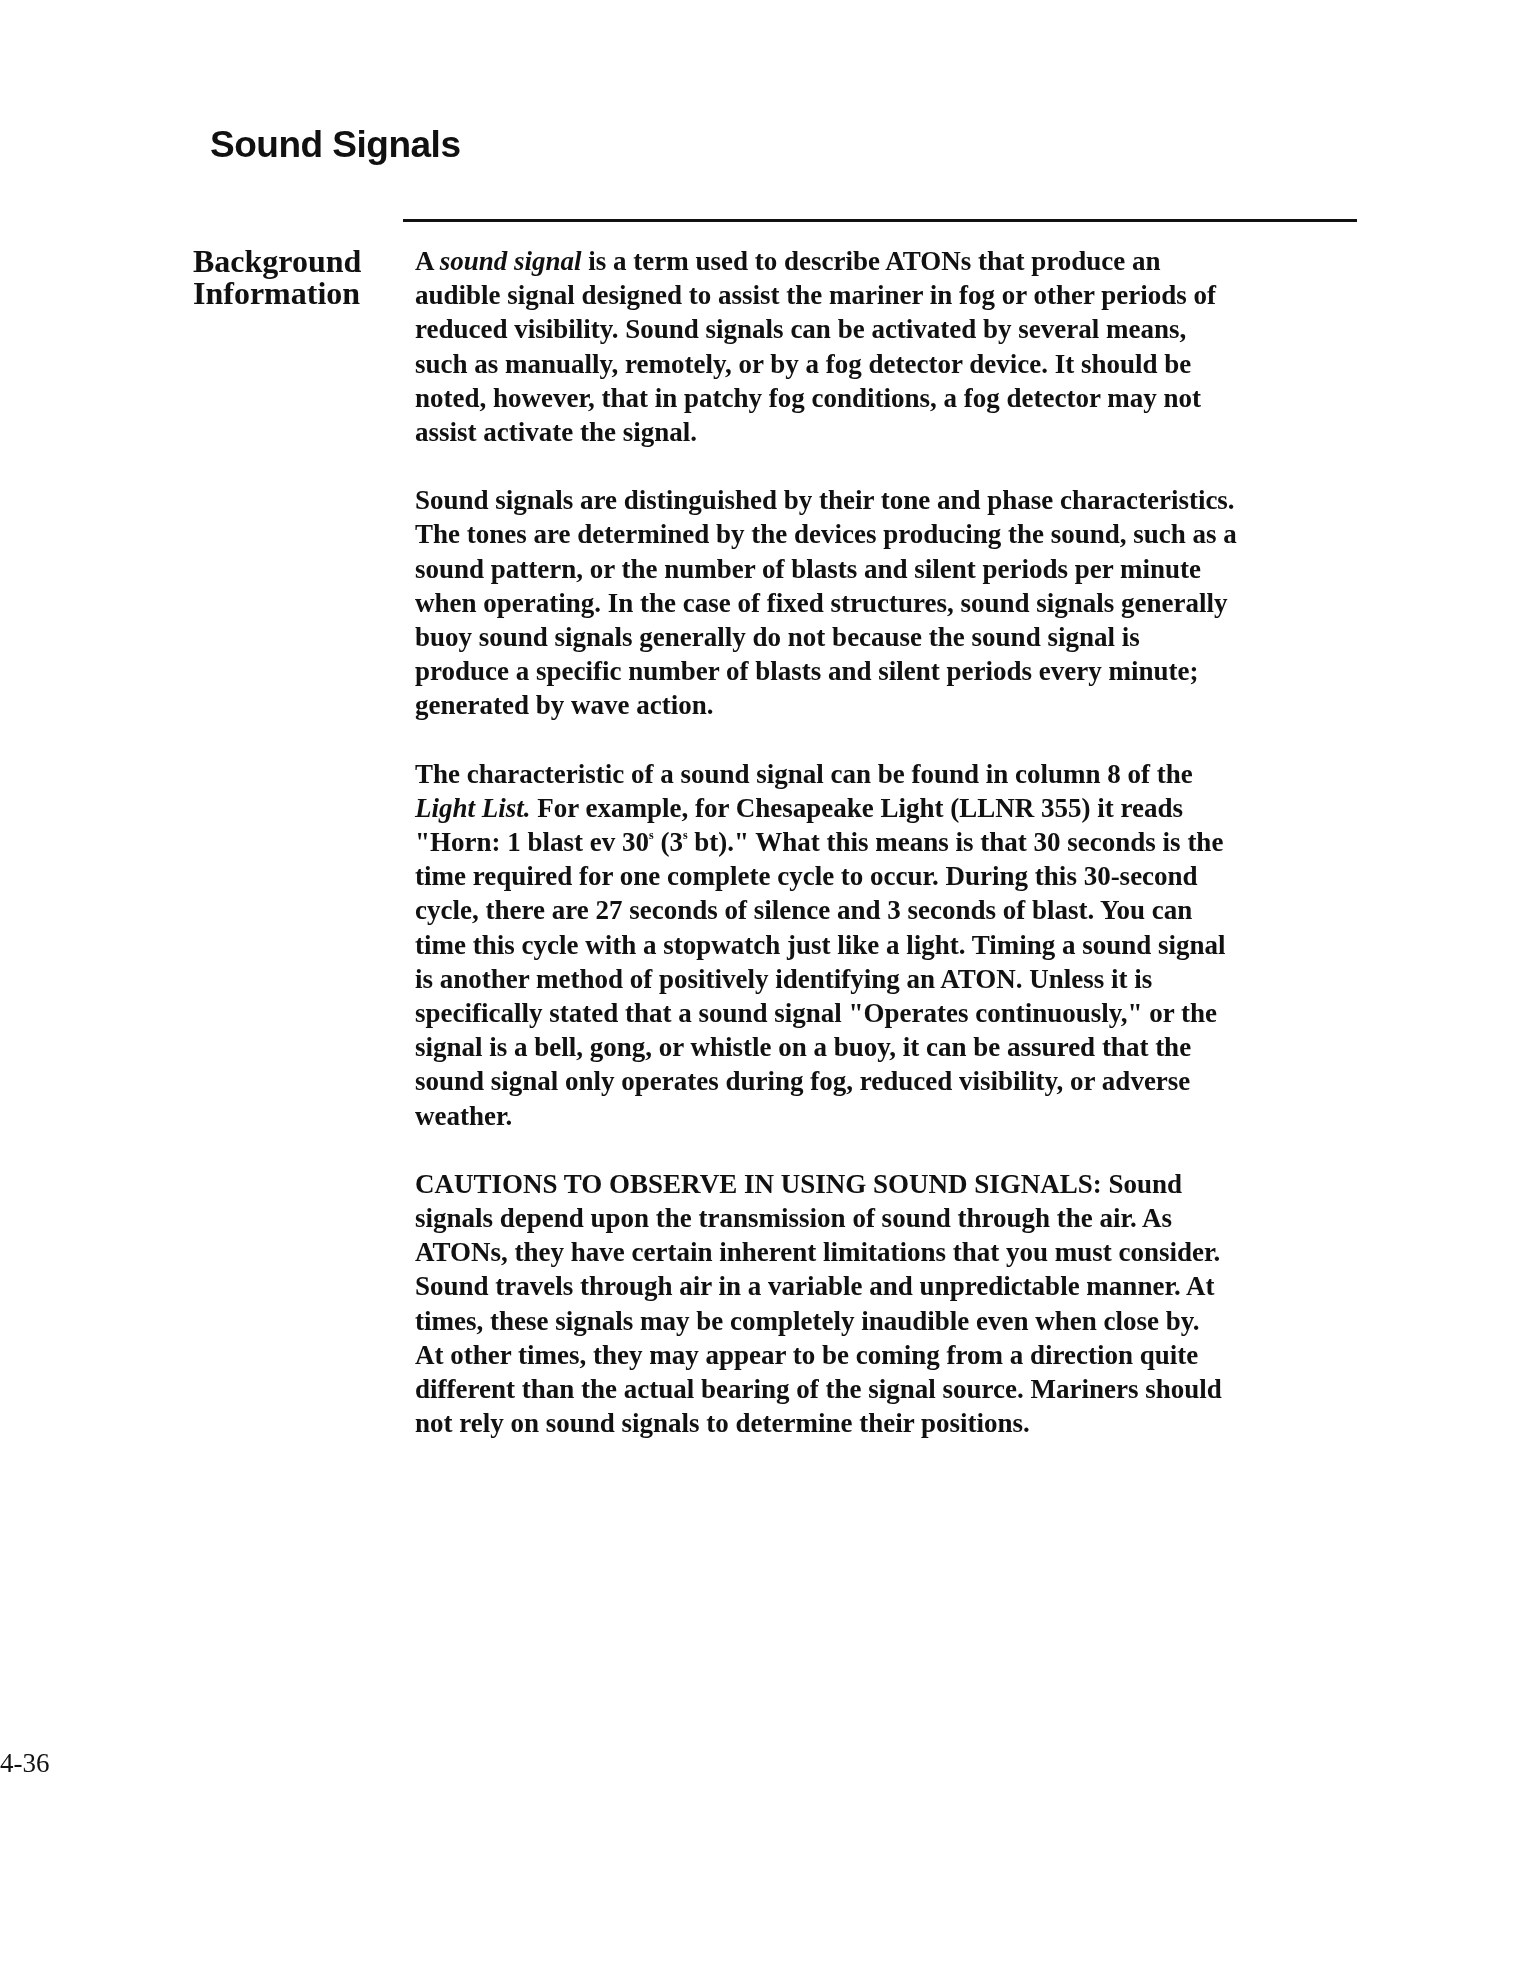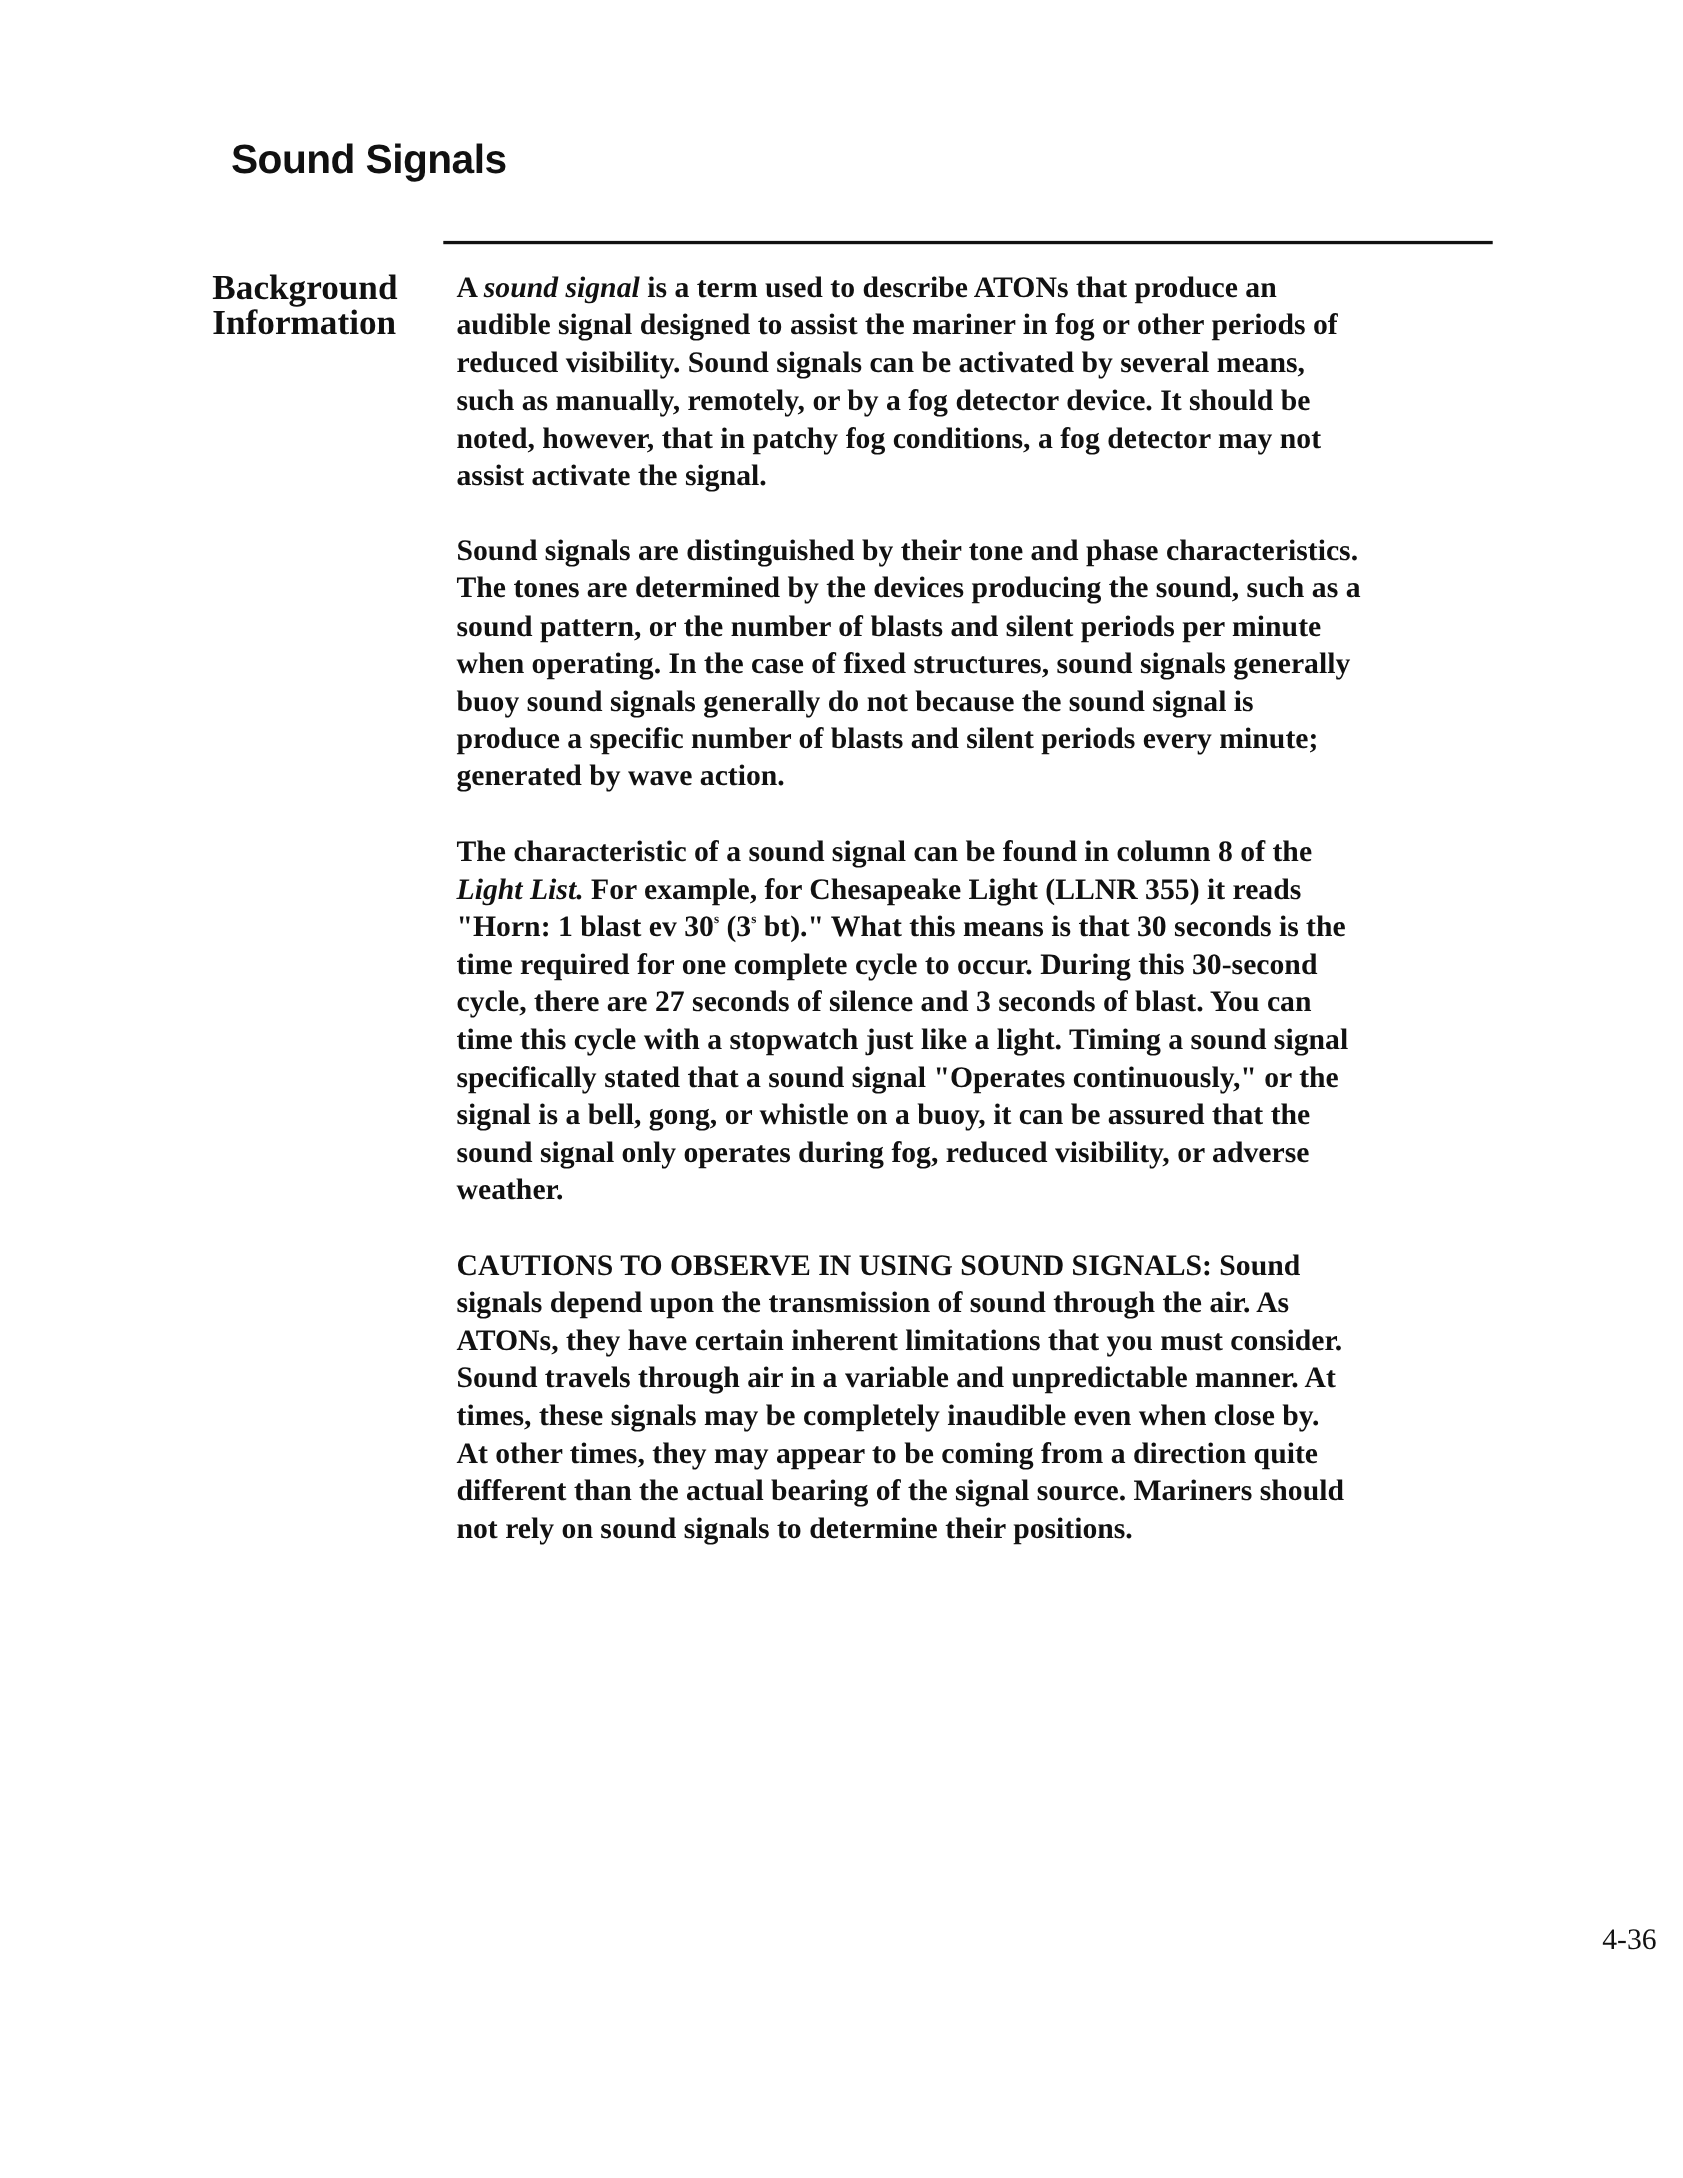--- a/index.html
+++ b/index.html
@@ -3,21 +3,21 @@
 <meta charset="utf-8">
 <style>
   html, body { margin: 0; padding: 0; background: #ffffff; }
   body { width: 1530px; height: 1980px; position: relative; overflow: hidden; color: #111; }
   .title { position: absolute; left: 194px; top: 108px; font-family: "Liberation Sans", sans-serif; font-weight: bold; font-size: 37px; letter-spacing: -0.5px; margin: 16px; }
   .rule { position: absolute; left: 403px; top: 219px; width: 954px; height: 3px; background: #111; }
   .side-label { position: absolute; left: 193px; top: 245px; font-family: "Liberation Serif", serif; font-weight: bold; font-size: 32px; line-height: 32px; width: 180px; }
   .body-col { position: absolute; left: 415px; top: 244px; width: 905px; font-family: "Liberation Serif", serif; font-size: 27px; line-height: 34.2px; font-weight: bold; }
   .para { margin: 0 0 34px 0; text-align: justify; }
   .line { display: block; white-space: nowrap; text-align: left; }
-  .page-num { position: absolute; left: 0; width: 1506px; top: 1748px; text-align: right; font-family: "Liberation Serif", serif; font-size: 27px; }
+  .page-num { position: absolute; left: 0; width: 1506px; top: 1748px; text-align: left; font-family: "Liberation Serif", serif; font-size: 27px; }
   sup { font-size: 12px; vertical-align: 12px; line-height: 0; }
   i { font-style: italic; }
 </style>
 </head>
 <body>
 
 <h1 class="title">Sound Signals</h1>
 <div class="rule"></div>
 
 <div class="side-label">
@@ -46,20 +46,21 @@
     <span class="line">generated by wave action.</span>
   </p>
 
   <p class="para">
     <span class="line">The characteristic of a sound signal can be found in column 8 of the</span>
     <span class="line"><i>Light List.</i><span> For example, for Chesapeake Light (LLNR 355) it reads</span></span>
     <span class="line"><span>"Horn: 1 blast ev 30</span><sup>s</sup><span> (3</span><sup>s</sup><span> bt)." What this means is that 30 seconds is the</span></span>
     <span class="line">time required for one complete cycle to occur. During this 30-second</span>
     <span class="line">cycle, there are 27 seconds of silence and 3 seconds of blast. You can</span>
     <span class="line">time this cycle with a stopwatch just like a light. Timing a sound signal</span>
+    <span class="line">is another method of positively identifying an ATON. Unless it is</span>
     <span class="line">specifically stated that a sound signal "Operates continuously," or the</span>
     <span class="line">signal is a bell, gong, or whistle on a buoy, it can be assured that the</span>
     <span class="line">sound signal only operates during fog, reduced visibility, or adverse</span>
     <span class="line">weather.</span>
   </p>
 
   <p class="para">
     <span class="line">CAUTIONS TO OBSERVE IN USING SOUND SIGNALS: Sound</span>
     <span class="line">signals depend upon the transmission of sound through the air. As</span>
     <span class="line">ATONs, they have certain inherent limitations that you must consider.</span>

